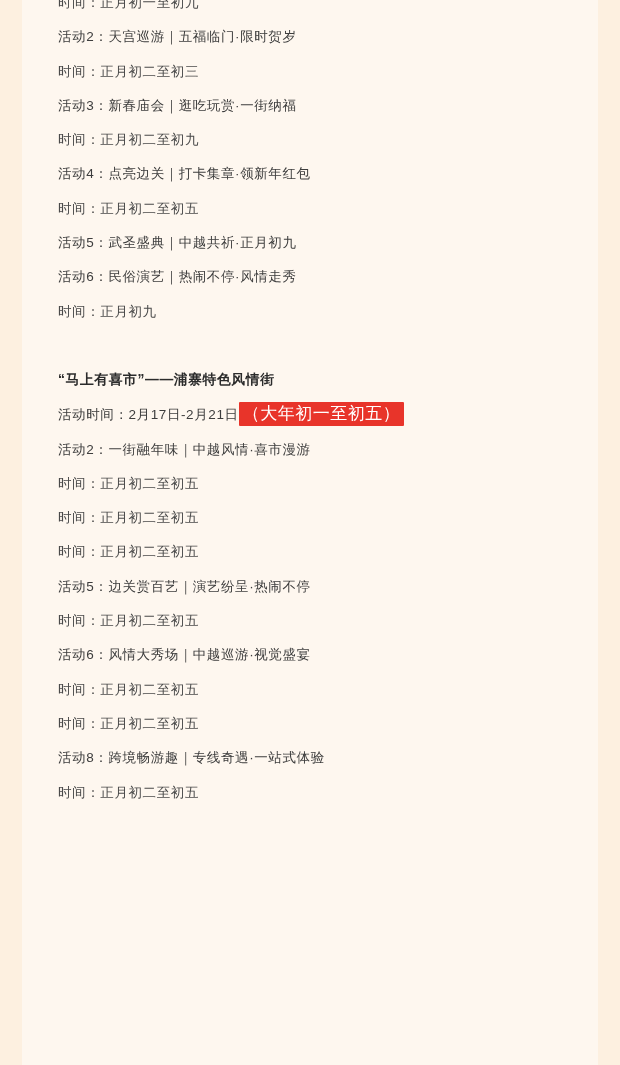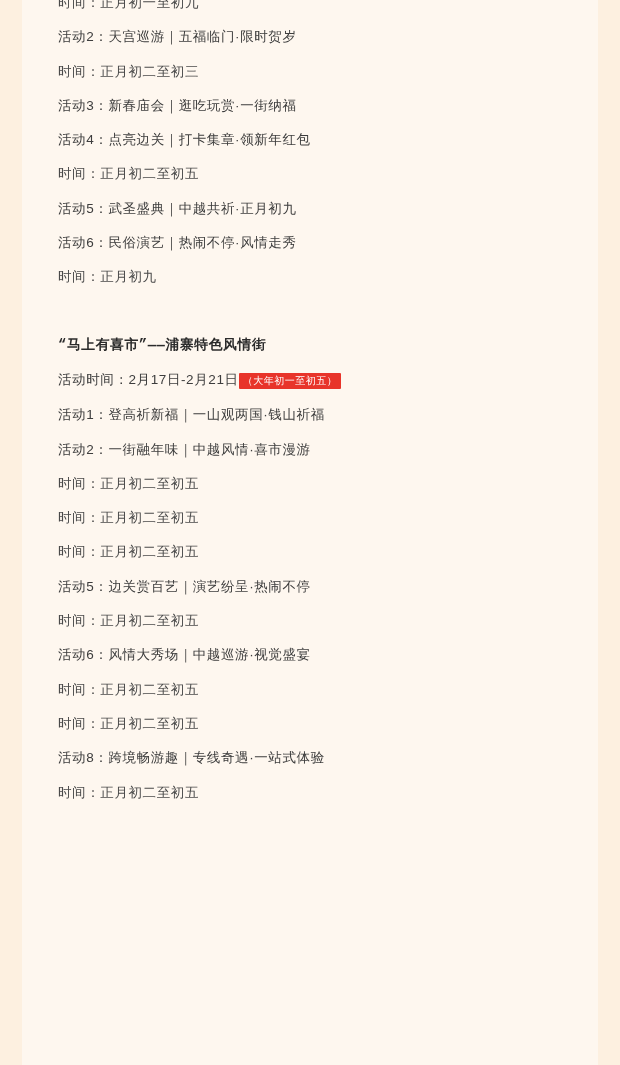--- a/index.html
+++ b/index.html
@@ -49,58 +49,57 @@
   .spacer {
     height: 34px;
   }
   .section-title {
     font-size: 13.8px;
     line-height: 34.3px;
     color: #2b2b2b;
     font-weight: bold;
     letter-spacing: 0.6px;
     white-space: nowrap;
-    font-family: Liberation Mono, monospace;
   }
   .line.period {
     color: #3d3d3d;
   }
   .highlight {
     background: #e8342a;
     color: #ffffff;
     padding: 2px 4px 3px 4px;
-    font-size: 10px;
+    font-size: 17px;
     letter-spacing: 0.5px;
     border-radius: 1px;
   }
 </style>
 </head>
 <body>
 
 <div id="page">
   <div id="card">
     <div id="content">
 
       <div class="line time">时间：正月初一至初九</div>
       <div class="line">活动2：天宫巡游｜五福临门·限时贺岁</div>
       <div class="line time">时间：正月初二至初三</div>
       <div class="line">活动3：新春庙会｜逛吃玩赏·一街纳福</div>
+      <div class="line time">时间：正月初二至初九</div>
       <div class="line">活动4：点亮边关｜打卡集章·领新年红包</div>
       <div class="line time">时间：正月初二至初五</div>
       <div class="line">活动5：武圣盛典｜中越共祈·正月初九</div>
       <div class="line">活动6：民俗演艺｜热闹不停·风情走秀</div>
       <div class="line time">时间：正月初九</div>
 
       <div class="spacer"></div>
 
       <div class="section-title">“马上有喜市”——浦寨特色风情街</div>
 
       <div class="line period"><span>活动时间：2月17日-2月21日</span><span class="highlight">（大年初一至初五）</span></div>
 
-      <div class="line">活动1：登高祈新福｜一山观两国·钱山祈福</div>
       <div class="line">活动2：一街融年味｜中越风情·喜市漫游</div>
       <div class="line time">时间：正月初二至初五</div>
       <div class="line time">时间：正月初二至初五</div>
       <div class="line time">时间：正月初二至初五</div>
       <div class="line">活动5：边关赏百艺｜演艺纷呈·热闹不停</div>
       <div class="line time">时间：正月初二至初五</div>
       <div class="line">活动6：风情大秀场｜中越巡游·视觉盛宴</div>
       <div class="line time">时间：正月初二至初五</div>
       <div class="line time">时间：正月初二至初五</div>
       <div class="line">活动8：跨境畅游趣｜专线奇遇·一站式体验</div>

